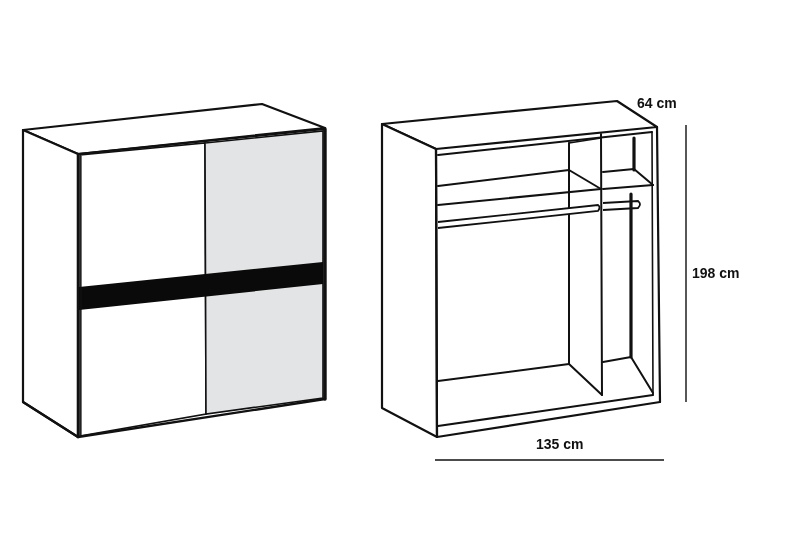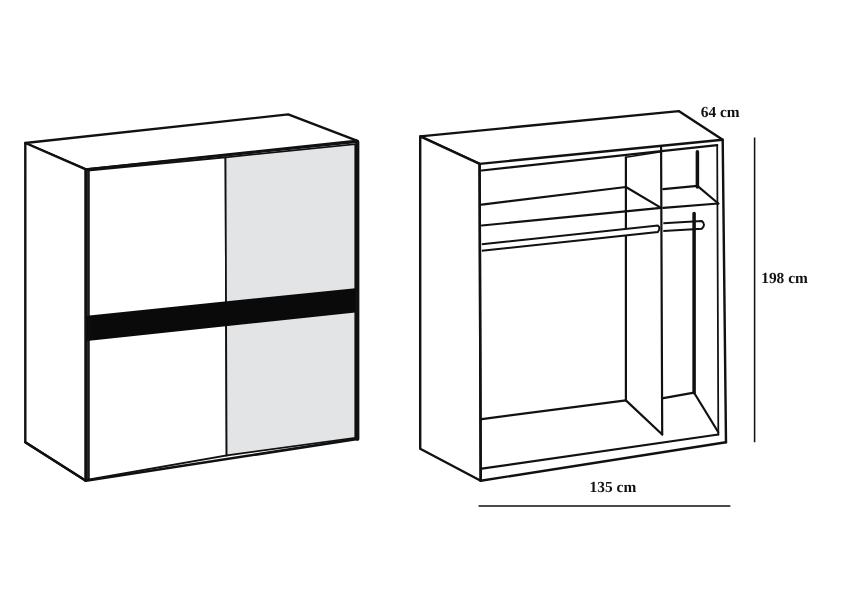--- a/index.html
+++ b/index.html
@@ -1,18 +1,18 @@
 <!DOCTYPE html>
 <html><head>
   <meta charset="utf-8">
   <style>
     html, body { margin: 0; padding: 0; background: #ffffff; }
     body { width: 788px; height: 538px; position: relative; overflow: hidden; font-family: "Liberation Sans", sans-serif; }
     #canvas { position: absolute; left: 0; top: 0; width: 788px; height: 538px; }
-    .dim-label { position: absolute; font-family: Liberation Serif, serif; font-weight: bold; font-size: 14px; color: #111111; white-space: nowrap; }
+    .dim-label { position: absolute; font-family: Liberation Sans, sans-serif; font-weight: bold; font-size: 14px; color: #111111; white-space: nowrap; }
     .ln { fill: none; stroke: #111111; stroke-linejoin: round; stroke-linecap: round; }
   </style>
 </head>
 <body>
 
 <svg id="canvas" viewBox="0 0 788 538" xmlns="http://www.w3.org/2000/svg">
 
   <g>
 
     <polygon points="23,130 262,104 325,128 78,154" fill="#ffffff" stroke="#111" stroke-width="2.2" stroke-linejoin="round"></polygon>
@@ -73,14 +73,14 @@
     <line class="ln" x1="631" y1="357" x2="653" y2="393" stroke-width="2"></line>
   </g>
 
   <g>
     <line x1="686" y1="125" x2="686" y2="402" stroke="#111" stroke-width="1.4"></line>
     <line x1="435" y1="460" x2="664" y2="460" stroke="#111" stroke-width="1.4"></line>
   </g>
 </svg>
 
 <div class="dim-label" style="left:637px; top:95px;">64 cm</div>
-<div class="dim-label" style="left:692px; top:246px;">198 cm</div>
+<div class="dim-label" style="left:692px; top:265px;">198 cm</div>
 <div class="dim-label" style="left:536px; top:436px;">135 cm</div>
 
 </body></html>

